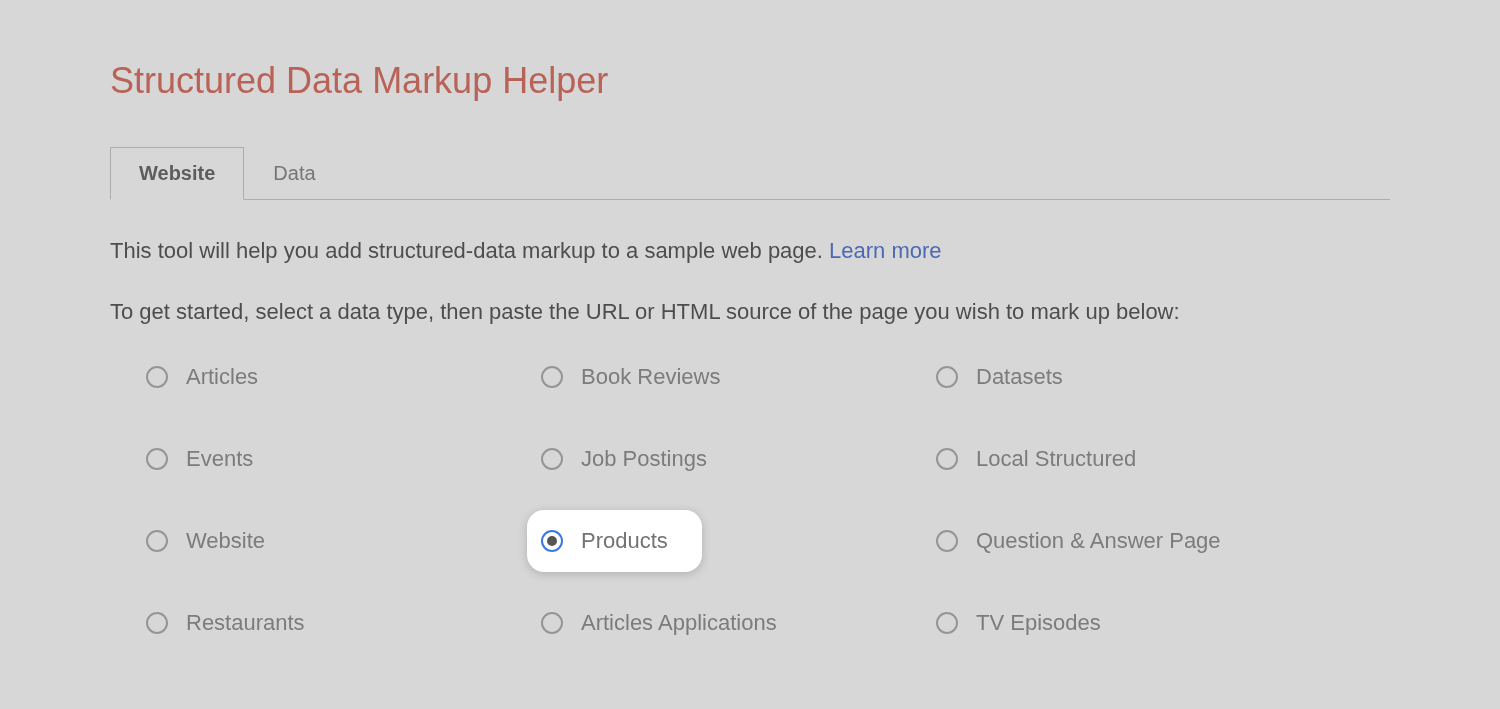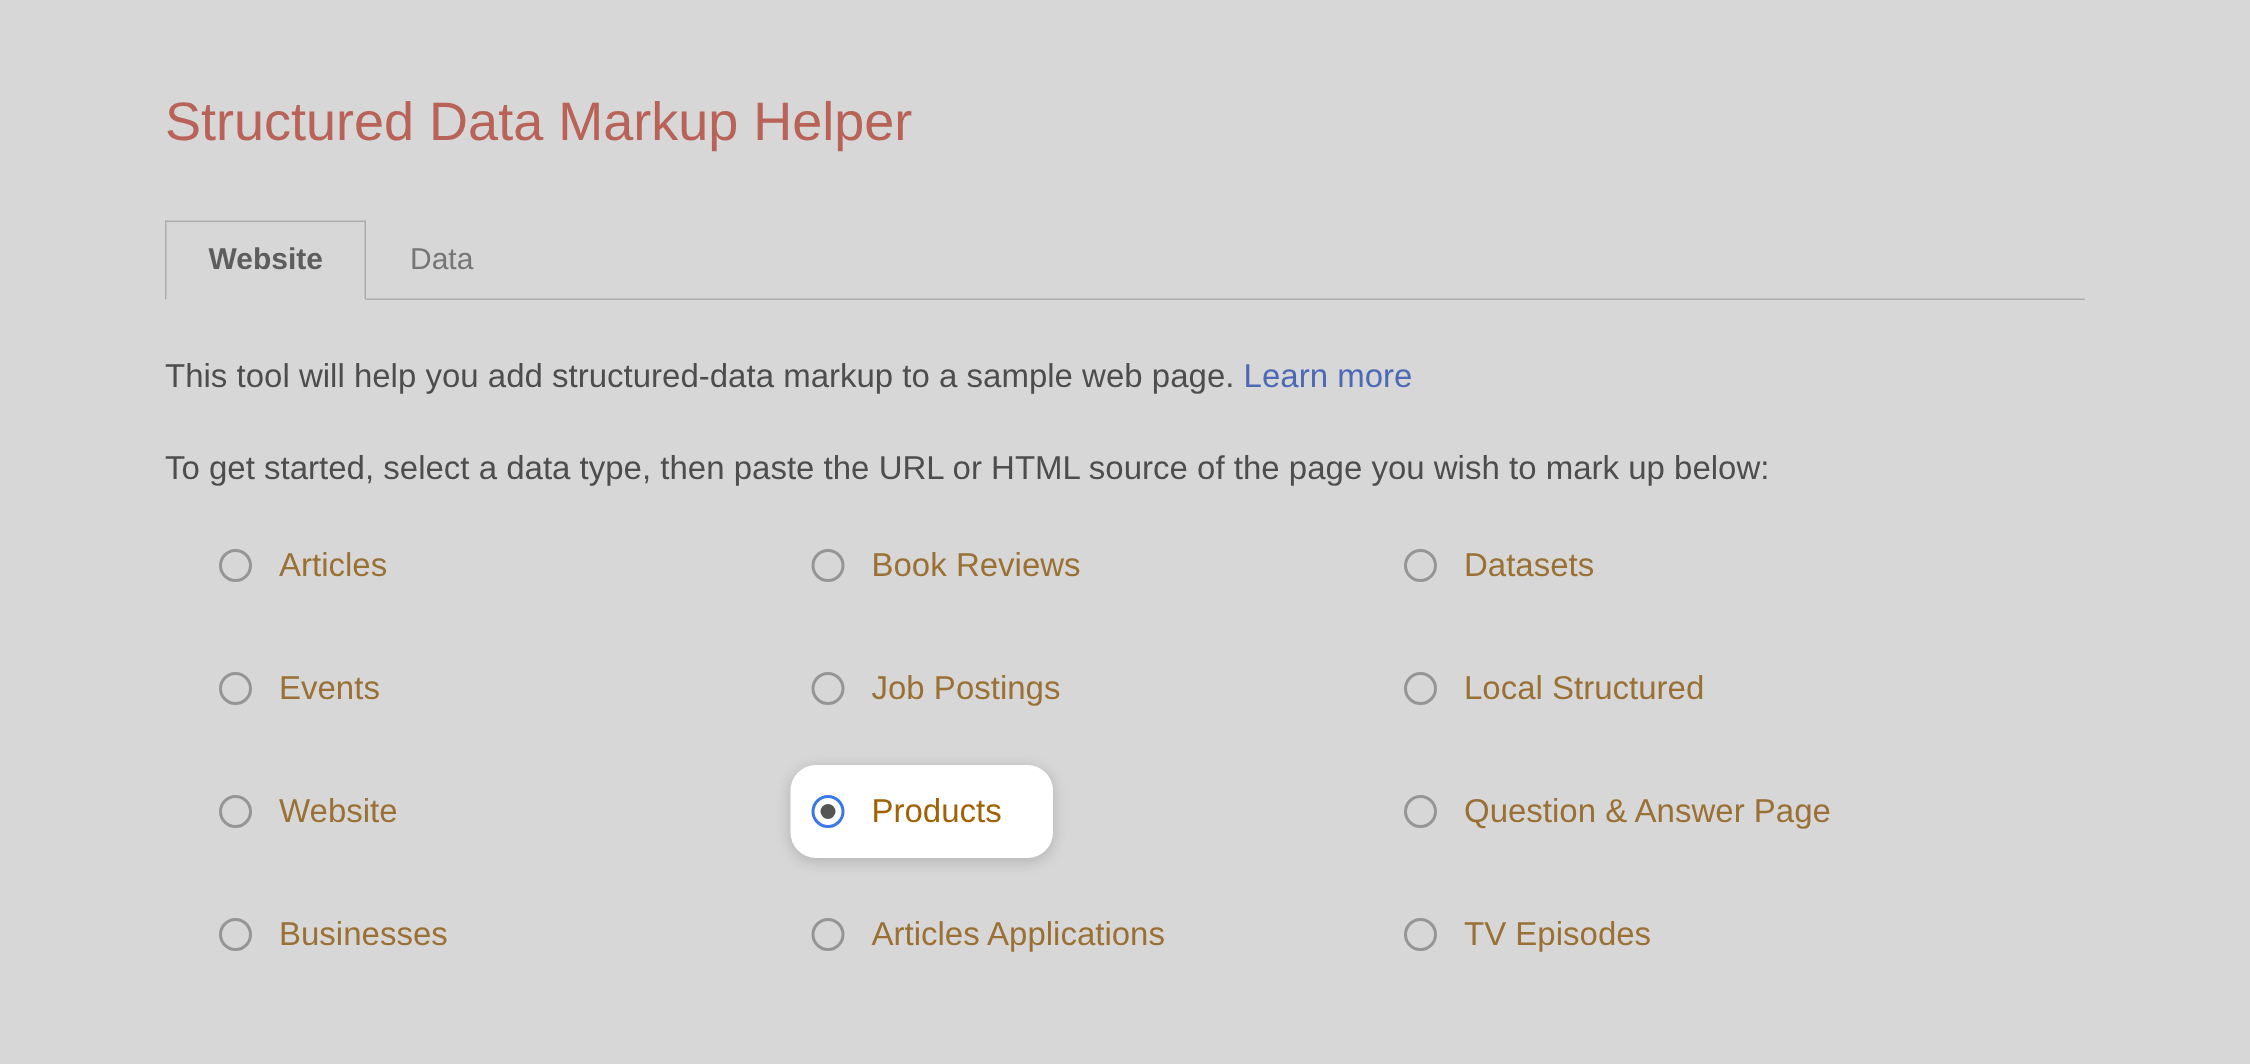--- a/index.html
+++ b/index.html
@@ -70,21 +70,21 @@
     grid-template-columns: 395px 395px 395px;
     row-gap: 40px;
     column-gap: 0;
     margin-left: 30px;
   }
   .opt {
     display: flex;
     align-items: center;
     gap: 18px;
     font-size: 22px;
-    color: #a16207;
+    color: #737373;
     cursor: pointer;
     padding: 8px 16px 8px 6px;
     width: fit-content;
     position: relative;
   }
   .radio {
     width: 22px; height: 22px;
     border: 2px solid #9a9a9a;
     border-radius: 50%;
     display: inline-flex;
@@ -162,21 +162,21 @@
       <span class="radio"></span>
       <span>Products</span>
     </label>
     <label class="opt">
       <span class="radio"></span>
       <span>Question &amp; Answer Page</span>
     </label>
 
     <label class="opt">
       <span class="radio"></span>
-      <span>Businesses</span>
+      <span>Restaurants</span>
     </label>
     <label class="opt">
       <span class="radio"></span>
       <span>Articles Applications</span>
     </label>
     <label class="opt">
       <span class="radio"></span>
       <span>TV Episodes</span>
     </label>
   </div>

